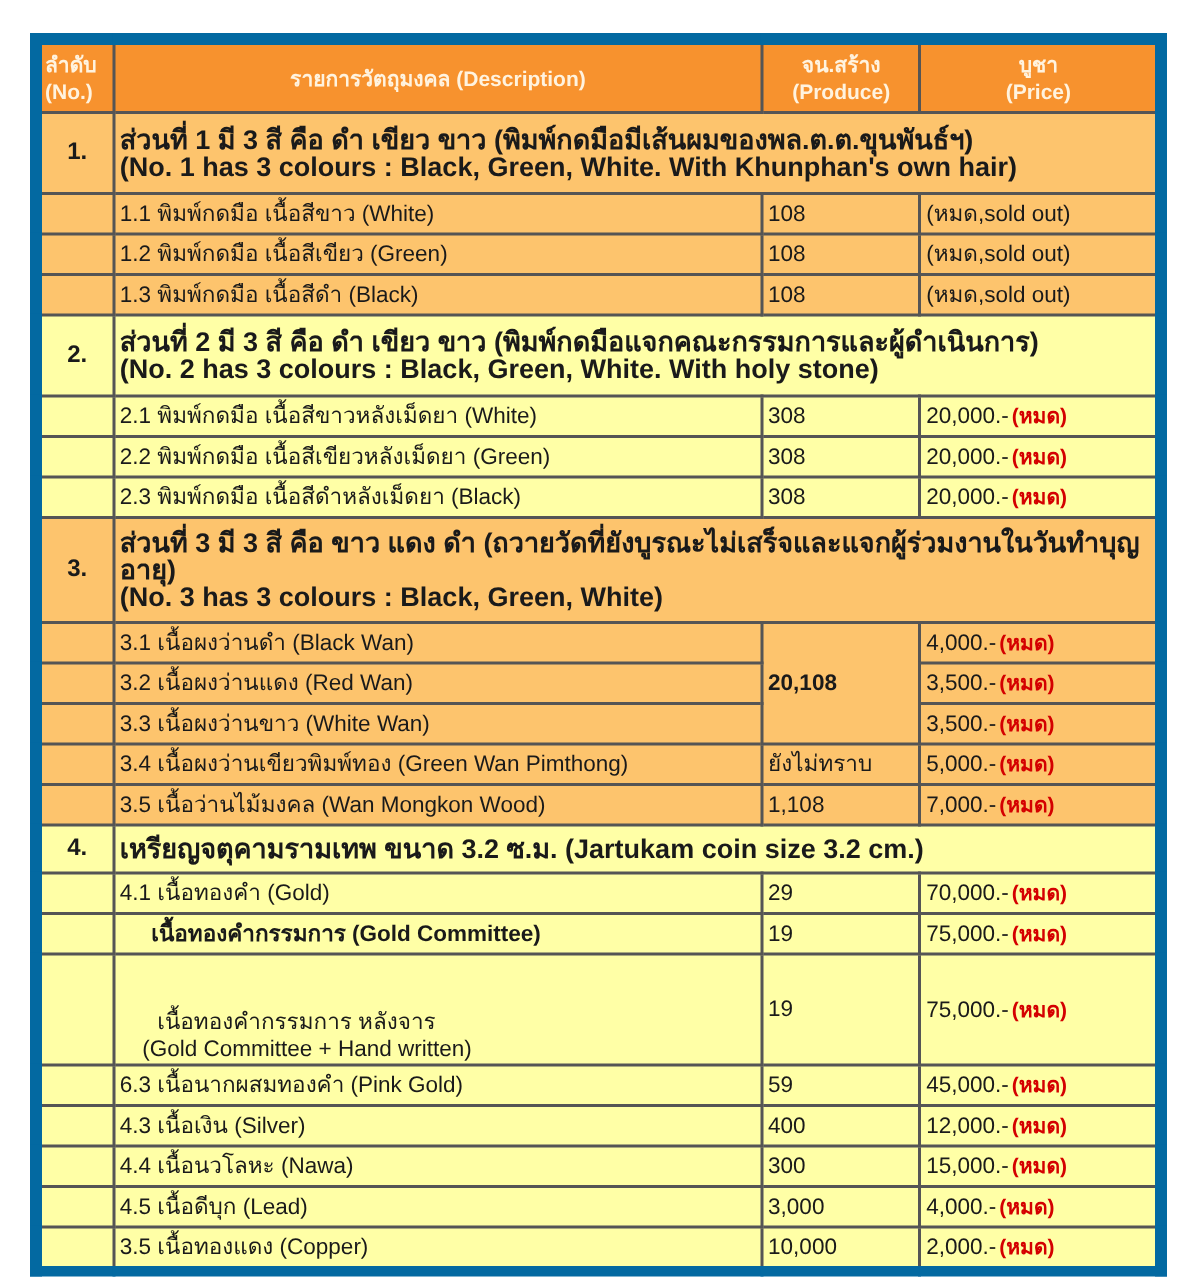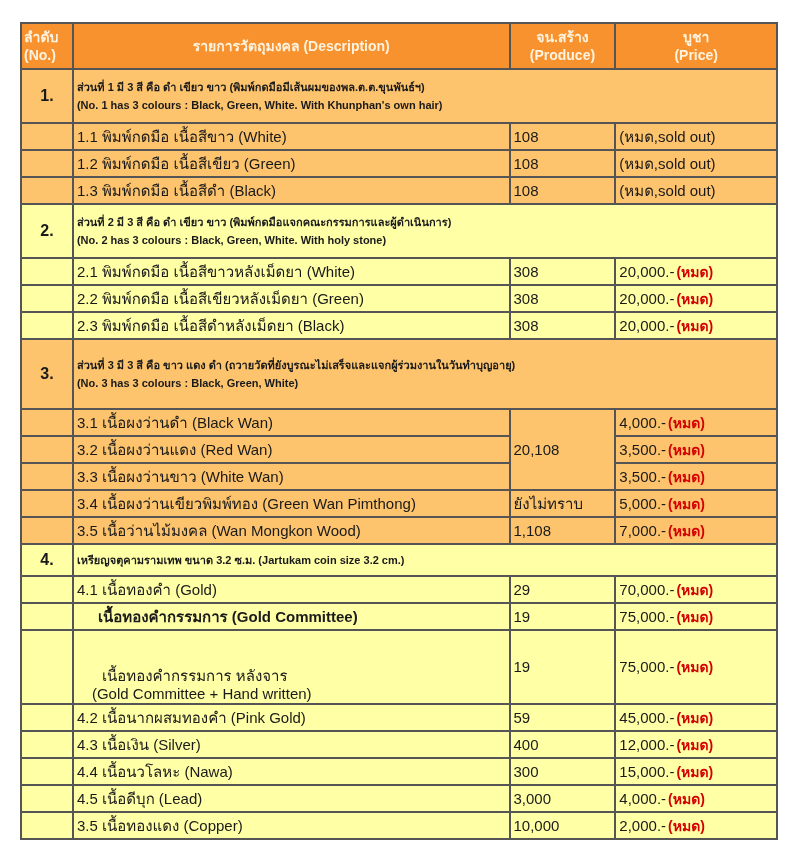--- a/index.html
+++ b/index.html
@@ -6,21 +6,21 @@
     body { width: 800px; height: 851px; position: relative; overflow: hidden; }
     table.amulets {
       position: absolute;
       left: 20px;
       top: 22px;
       width: 758px;
       border-collapse: collapse;
       font-family: "Liberation Sans", sans-serif;
       font-size: 15px;
       color: #1a1a1a;
-      border: 2px solid #0369a1;
+      border: 8px solid #0369a1;
     }
     table.amulets td, table.amulets th {
       border: 2px solid #555555;
       padding: 0 3px;
       vertical-align: middle;
       line-height: 18px;
     }
     col.c-no { width: 52px; }
     col.c-desc { width: 438px; }
     col.c-prod { width: 106px; }
@@ -30,33 +30,33 @@
       color: #fff3df;
       font-weight: bold;
       height: 44px;
       text-align: center;
       font-size: 14px;
       line-height: 17px;
     }
     thead th.th-no { text-align: left; padding-left: 2px; }
     .row-orange td { background: #fdc46d; }
     .row-yellow td { background: #ffffa6; }
-    .sec td { font-weight: bold; font-size: 11px; }
+    .sec td { font-weight: bold; font-size: 18px; }
     .sec td.no-cell { text-align: center; font-size: 16px; }
     .item td { height: 25px; }
     .sec1 td { height: 52px; }
     .sec2 td { height: 52px; }
     .sec3 td { height: 68px; }
     .sec4 td { height: 30px; }
     .tall td { height: 54px; }
     .indent { padding-left: 24px !important; font-weight: bold; }
     .indent2 { padding-left: 24px !important; }
     .center-line { display:block; }
     .sold { color: #d40000; font-size: 14px; font-weight: bold; margin-left: 2px; }
-    .merged { vertical-align: middle; }
+    .merged { vertical-align: middle; font-weight: bold; }
   </style>
 </head>
 <body>
 
 <table class="amulets">
   <colgroup>
     <col class="c-no">
       <col class="c-desc">
       <col class="c-prod">
       <col class="c-price">
@@ -188,21 +188,21 @@
       <td></td>
       <td class="indent2">
         <span class="center-line" style="padding-left:4px;margin-top:36px;">เนื้อทองคำกรรมการ หลังจาร</span>
         <span class="center-line" style="margin-left:-6px;">(Gold Committee + Hand written)</span>
       </td>
       <td>19</td>
       <td><span>75,000.-</span><span class="sold">(หมด)</span></td>
     </tr>
     <tr class="row-yellow item">
       <td></td>
-      <td>4.2 เนื้อนากผสมทองคำ (Pink Gold)</td>
+      <td>6.3 เนื้อนากผสมทองคำ (Pink Gold)</td>
       <td>59</td>
       <td><span>45,000.-</span><span class="sold">(หมด)</span></td>
     </tr>
     <tr class="row-yellow item">
       <td></td>
       <td>4.3 เนื้อเงิน (Silver)</td>
       <td>400</td>
       <td><span>12,000.-</span><span class="sold">(หมด)</span></td>
     </tr>
     <tr class="row-yellow item">

